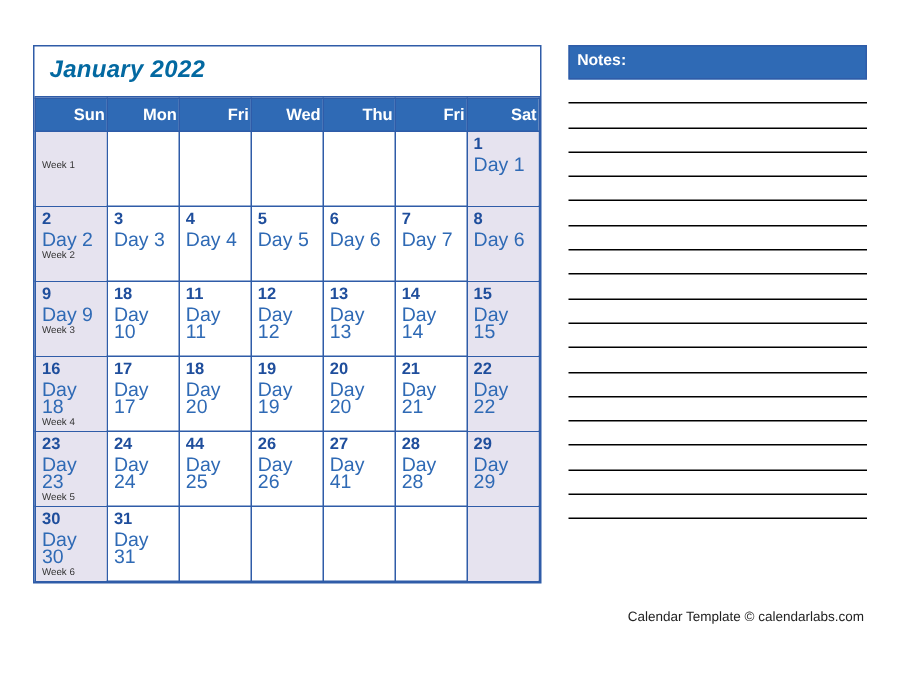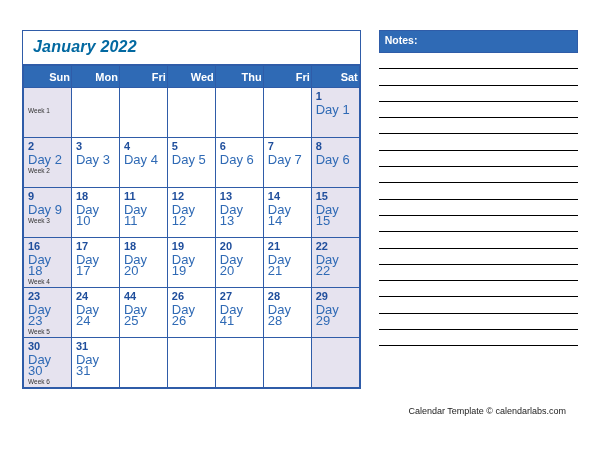--- a/index.html
+++ b/index.html
@@ -113,21 +113,21 @@
     box-sizing: border-box;
     display: flex;
     align-items: center;
     white-space: nowrap;
     overflow: hidden;
   }
 
   
   .footer {
     position: absolute;
-    right: 34px;
+    right: 24px;
     bottom: 34px;
     font-size: 9px;
     color: #222222;
   }
 </style>
 </head>
 <body>
 
 <div class="page">
   <div class="layout">

